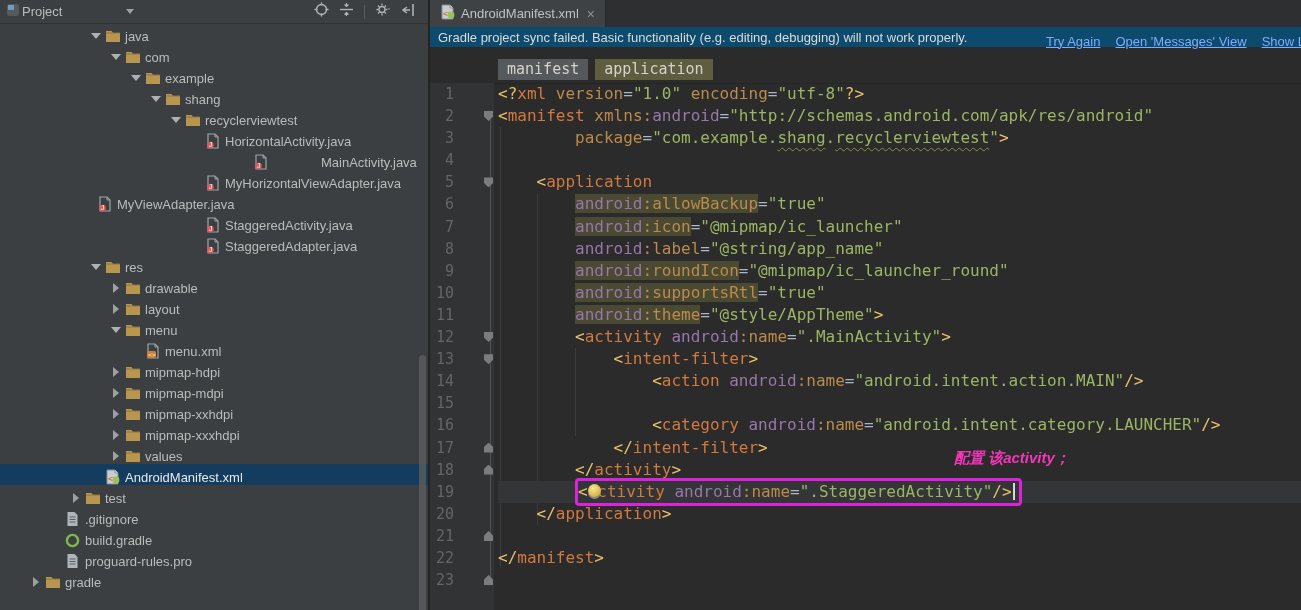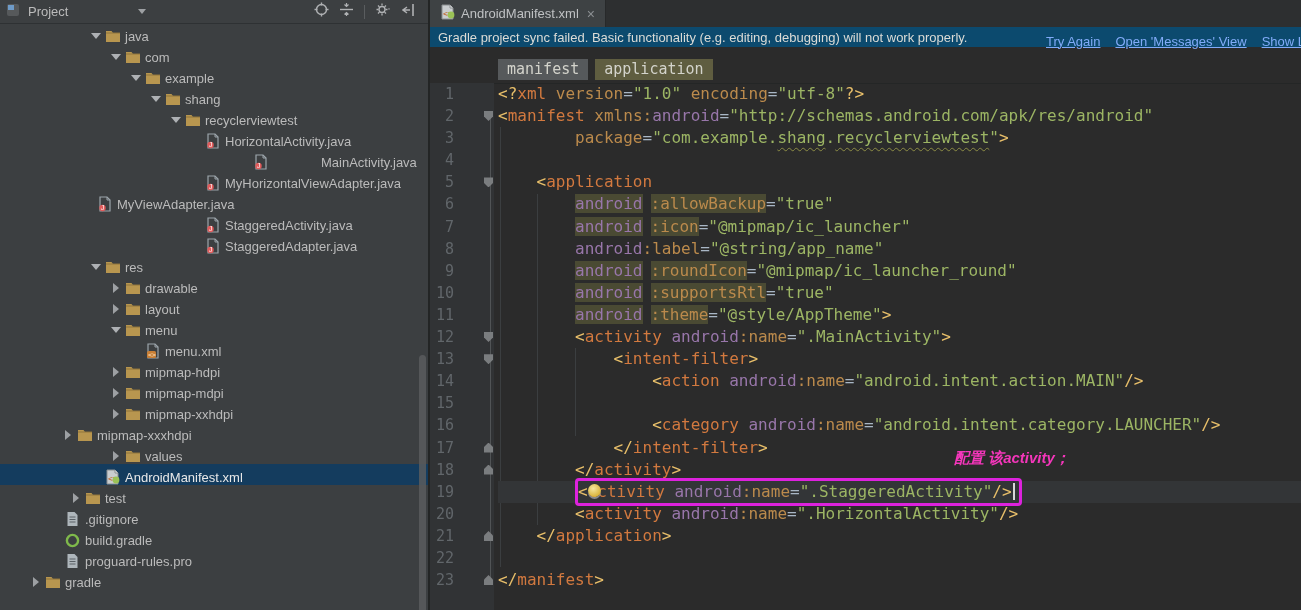--- a/index.html
+++ b/index.html
@@ -1,21 +1,21 @@
 <!DOCTYPE html>
 <html><head>
 <meta charset="utf-8">
 <style>
   html,body{margin:0;padding:0;background:#1e1e1e;}
   .app{position:relative;width:1301px;height:610px;background:#2B2B2B;overflow:hidden;
        font-family:"Liberation Sans",sans-serif;-webkit-font-smoothing:antialiased;}
   
   .project-panel{position:absolute;left:0;top:0;width:428px;height:610px;background:#3C3F41;}
   .pp-header{position:absolute;left:0;top:0;right:0;height:23px;background:#3C3F41;
-             border-bottom:1px solid #2e3133;display:flex;align-items:center;padding:0 6px;gap:6px;}
+             border-bottom:1px solid #2e3133;display:flex;align-items:center;padding:0 6px;gap:0;}
   .pp-title{color:#BBBBBB;font-size:13px;margin-left:2px;}
   .pp-chevron{margin-left:64px;width:0;height:0;border-left:4px solid transparent;border-right:4px solid transparent;border-top:5px solid #9DA0A3;}
   .pp-tools{margin-left:auto;display:flex;align-items:center;gap:10px;padding-right:6px;}
   .pp-tools .vsep{width:1px;height:14px;background:#5a5d5f;}
   .pp-tree{position:absolute;left:0;top:23px;right:0;bottom:0;overflow:hidden;}
   .tree-row{position:relative;height:21px;display:flex;align-items:flex-end;color:#BBBBBB;font-size:13px;white-space:nowrap;}
   .tree-row.sel{background:#143C5E;color:#E8E8E8;}
   .arrbox{width:16px;height:16px;flex:0 0 16px;display:flex;align-items:center;justify-content:center;}
   .arr-down{width:0;height:0;border-left:5px solid transparent;border-right:5px solid transparent;border-top:6px solid #AEB1B4;}
   .arr-right{width:0;height:0;border-top:5px solid transparent;border-bottom:5px solid transparent;border-left:6px solid #9DA0A3;}
@@ -42,21 +42,21 @@
   .fold-line{position:absolute;left:60px;top:30px;width:1px;height:470px;background:#515456;}
   .gl{position:relative;height:22.1px;line-height:22.1px;text-align:right;padding-right:40px;color:#61666A;font-size:15px;}
   .fold{position:absolute;right:1px;top:6px;width:9px;height:10px;background:#7A7D7F;}
   .fold.open{clip-path:polygon(0 0,100% 0,100% 55%,50% 100%,0 55%);}
   .fold.close{clip-path:polygon(50% 0,100% 45%,100% 100%,0 100%,0 45%);}
   .code-col{position:absolute;left:68px;top:0;right:0;}
   .cl{position:relative;height:22.1px;line-height:22.1px;white-space:pre;color:#A9B7C6;}
   .cl.cur{background:#333537;}
   .tk-br{color:#E8BF6A;} .tk-tag{color:#D2793F;} .tk-ns{color:#9876AA;} .tk-attr{color:#BB8A4C;}
   .tk-eq{color:#A9B7C6;} .tk-str{color:#9CB564;} .tk-t{color:#A9B7C6;}
-  .tk-nsh{color:#9876AA;background:#4A4A33;} .tk-attrh{color:#BB8A4C;background:#4A4A33;margin-left:8px;}
+  .tk-nsh{color:#9876AA;background:#4A4A33;} .tk-attrh{color:#BB8A4C;background:#4A4A33;}
   .tk-strw{color:#9CB564;text-decoration:underline wavy #8C8C45 1px;text-underline-offset:4px;}
   .guide{position:absolute;width:1px;background:#3B3E40;}
   .l19box{position:relative;display:inline-block;border:3px solid #DD22DD;border-radius:4px;margin:-3px 0;padding-right:4px;}
   .caret{display:inline-block;width:2px;height:17px;background:#D8D8D8;vertical-align:-3px;margin-left:1px;}
   .bulb{position:absolute;left:10px;top:3px;width:13px;height:13px;border-radius:50%;
         background:radial-gradient(circle at 40% 35%,#F4E7A0,#D9B43C 70%);box-shadow:0 2px 0 #8a8a8a;}
   .annotation{position:absolute;left:524px;top:366px;color:#F536BB;font-weight:bold;font-style:italic;font-size:15px;
               font-family:"Liberation Sans",sans-serif;white-space:nowrap;}
   a{cursor:pointer;}
 </style>
@@ -326,21 +326,21 @@
             <span class="arr-right"></span>
           </span>
           <span class="ticon">
             <svg width="16" height="14" viewBox="0 0 16 14">
               <path d="M1 2h5.5l1.5 2H15v9H1z" fill="#B8964F"></path>
               <path d="M1 4h14" stroke="#8F743C" stroke-width="1"></path>
             </svg>
           </span>
           <span>mipmap-xxhdpi</span>
         </div>
-        <div class="tree-row" style="padding-left: 60px;">
+        <div class="tree-row" style="padding-left: 108px;">
           <span class="arrbox">
             <span class="arr-right"></span>
           </span>
           <span class="ticon">
             <svg width="16" height="14" viewBox="0 0 16 14">
               <path d="M1 2h5.5l1.5 2H15v9H1z" fill="#B8964F"></path>
               <path d="M1 4h14" stroke="#8F743C" stroke-width="1"></path>
             </svg>
           </span>
           <span>mipmap-xxxhdpi</span>
@@ -501,21 +501,20 @@
           <div class="cl"><span class="tk-t">        </span><span class="tk-nsh">android</span><span class="tk-attrh">:supportsRtl</span><span class="tk-eq">=</span><span class="tk-str">"true"</span></div>
           <div class="cl"><span class="tk-t">        </span><span class="tk-nsh">android</span><span class="tk-attrh">:theme</span><span class="tk-eq">=</span><span class="tk-str">"@style/AppTheme"</span><span class="tk-br">&gt;</span></div>
           <div class="cl"><span class="tk-t">        </span><span class="tk-br">&lt;</span><span class="tk-tag">activity</span><span class="tk-t"> </span><span class="tk-ns">android</span><span class="tk-attr">:name</span><span class="tk-eq">=</span><span class="tk-str">".MainActivity"</span><span class="tk-br">&gt;</span></div>
           <div class="cl"><span class="tk-t">            </span><span class="tk-br">&lt;</span><span class="tk-tag">intent-filter</span><span class="tk-br">&gt;</span></div>
           <div class="cl"><span class="tk-t">                </span><span class="tk-br">&lt;</span><span class="tk-tag">action</span><span class="tk-t"> </span><span class="tk-ns">android</span><span class="tk-attr">:name</span><span class="tk-eq">=</span><span class="tk-str">"android.intent.action.MAIN"</span><span class="tk-br">/&gt;</span></div>
           <div class="cl"></div>
           <div class="cl"><span class="tk-t">                </span><span class="tk-br">&lt;</span><span class="tk-tag">category</span><span class="tk-t"> </span><span class="tk-ns">android</span><span class="tk-attr">:name</span><span class="tk-eq">=</span><span class="tk-str">"android.intent.category.LAUNCHER"</span><span class="tk-br">/&gt;</span></div>
           <div class="cl"><span class="tk-t">            </span><span class="tk-br">&lt;/</span><span class="tk-tag">intent-filter</span><span class="tk-br">&gt;</span></div>
           <div class="cl"><span class="tk-t">        </span><span class="tk-br">&lt;/</span><span class="tk-tag">activity</span><span class="tk-br">&gt;</span></div>
           <div class="cl cur"><span class="tk-t">        </span><span class="l19box"><span class="tk-br">&lt;</span><span class="tk-tag">activity</span><span class="tk-t"> </span><span class="tk-ns">android</span><span class="tk-attr">:name</span><span class="tk-eq">=</span><span class="tk-str">".StaggeredActivity"</span><span class="tk-br">/&gt;</span><span class="caret"></span><span class="bulb"></span></span></div>
-          <div class="cl"><span class="tk-t">        </span><span class="tk-br">&lt;</span><span class="tk-tag">activity</span><span class="tk-t"> </span><span class="tk-ns">android</span><span class="tk-attr">:name</span><span class="tk-eq">=</span><span class="tk-str">".HorizontalActivity"</span><span class="tk-br">/&gt;</span></div>
           <div class="cl"><span class="tk-t">    </span><span class="tk-br">&lt;/</span><span class="tk-tag">application</span><span class="tk-br">&gt;</span></div>
           <div class="cl"></div>
           <div class="cl"><span class="tk-br">&lt;/</span><span class="tk-tag">manifest</span><span class="tk-br">&gt;</span></div>
         </div>
       <div class="annotation">配置 该activity；</div>
     </div>
   </div>
 </div>
 
 </body></html>

